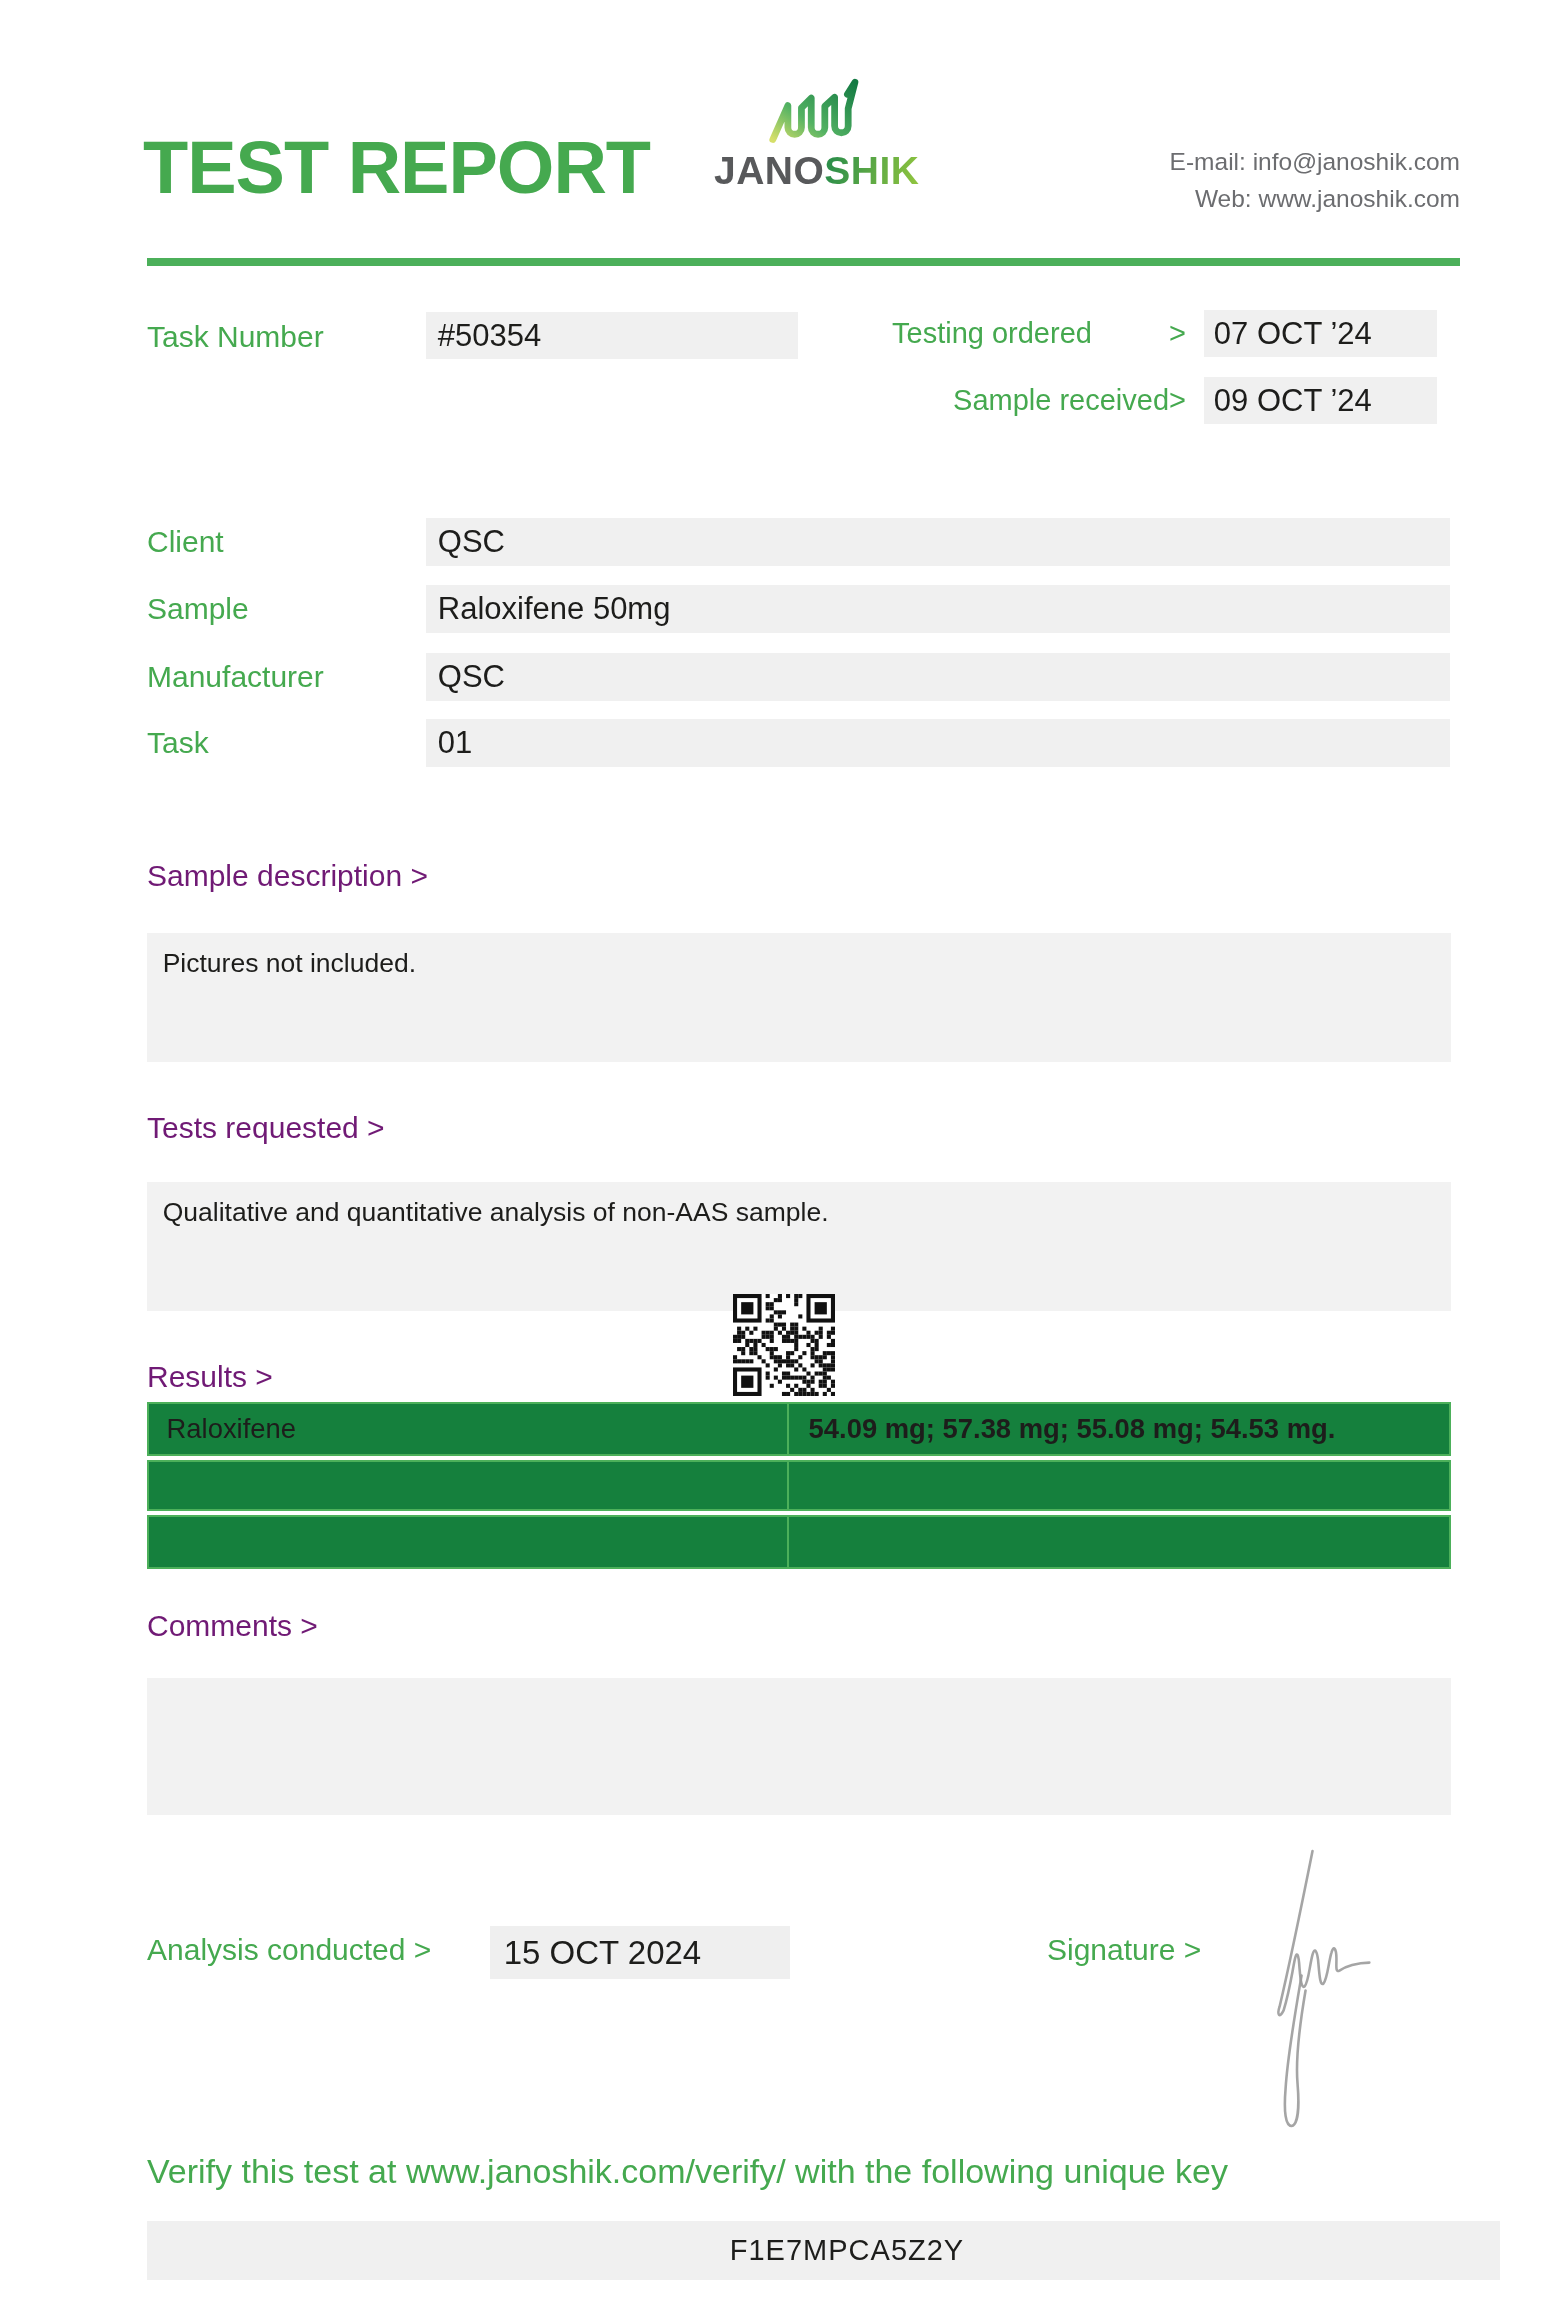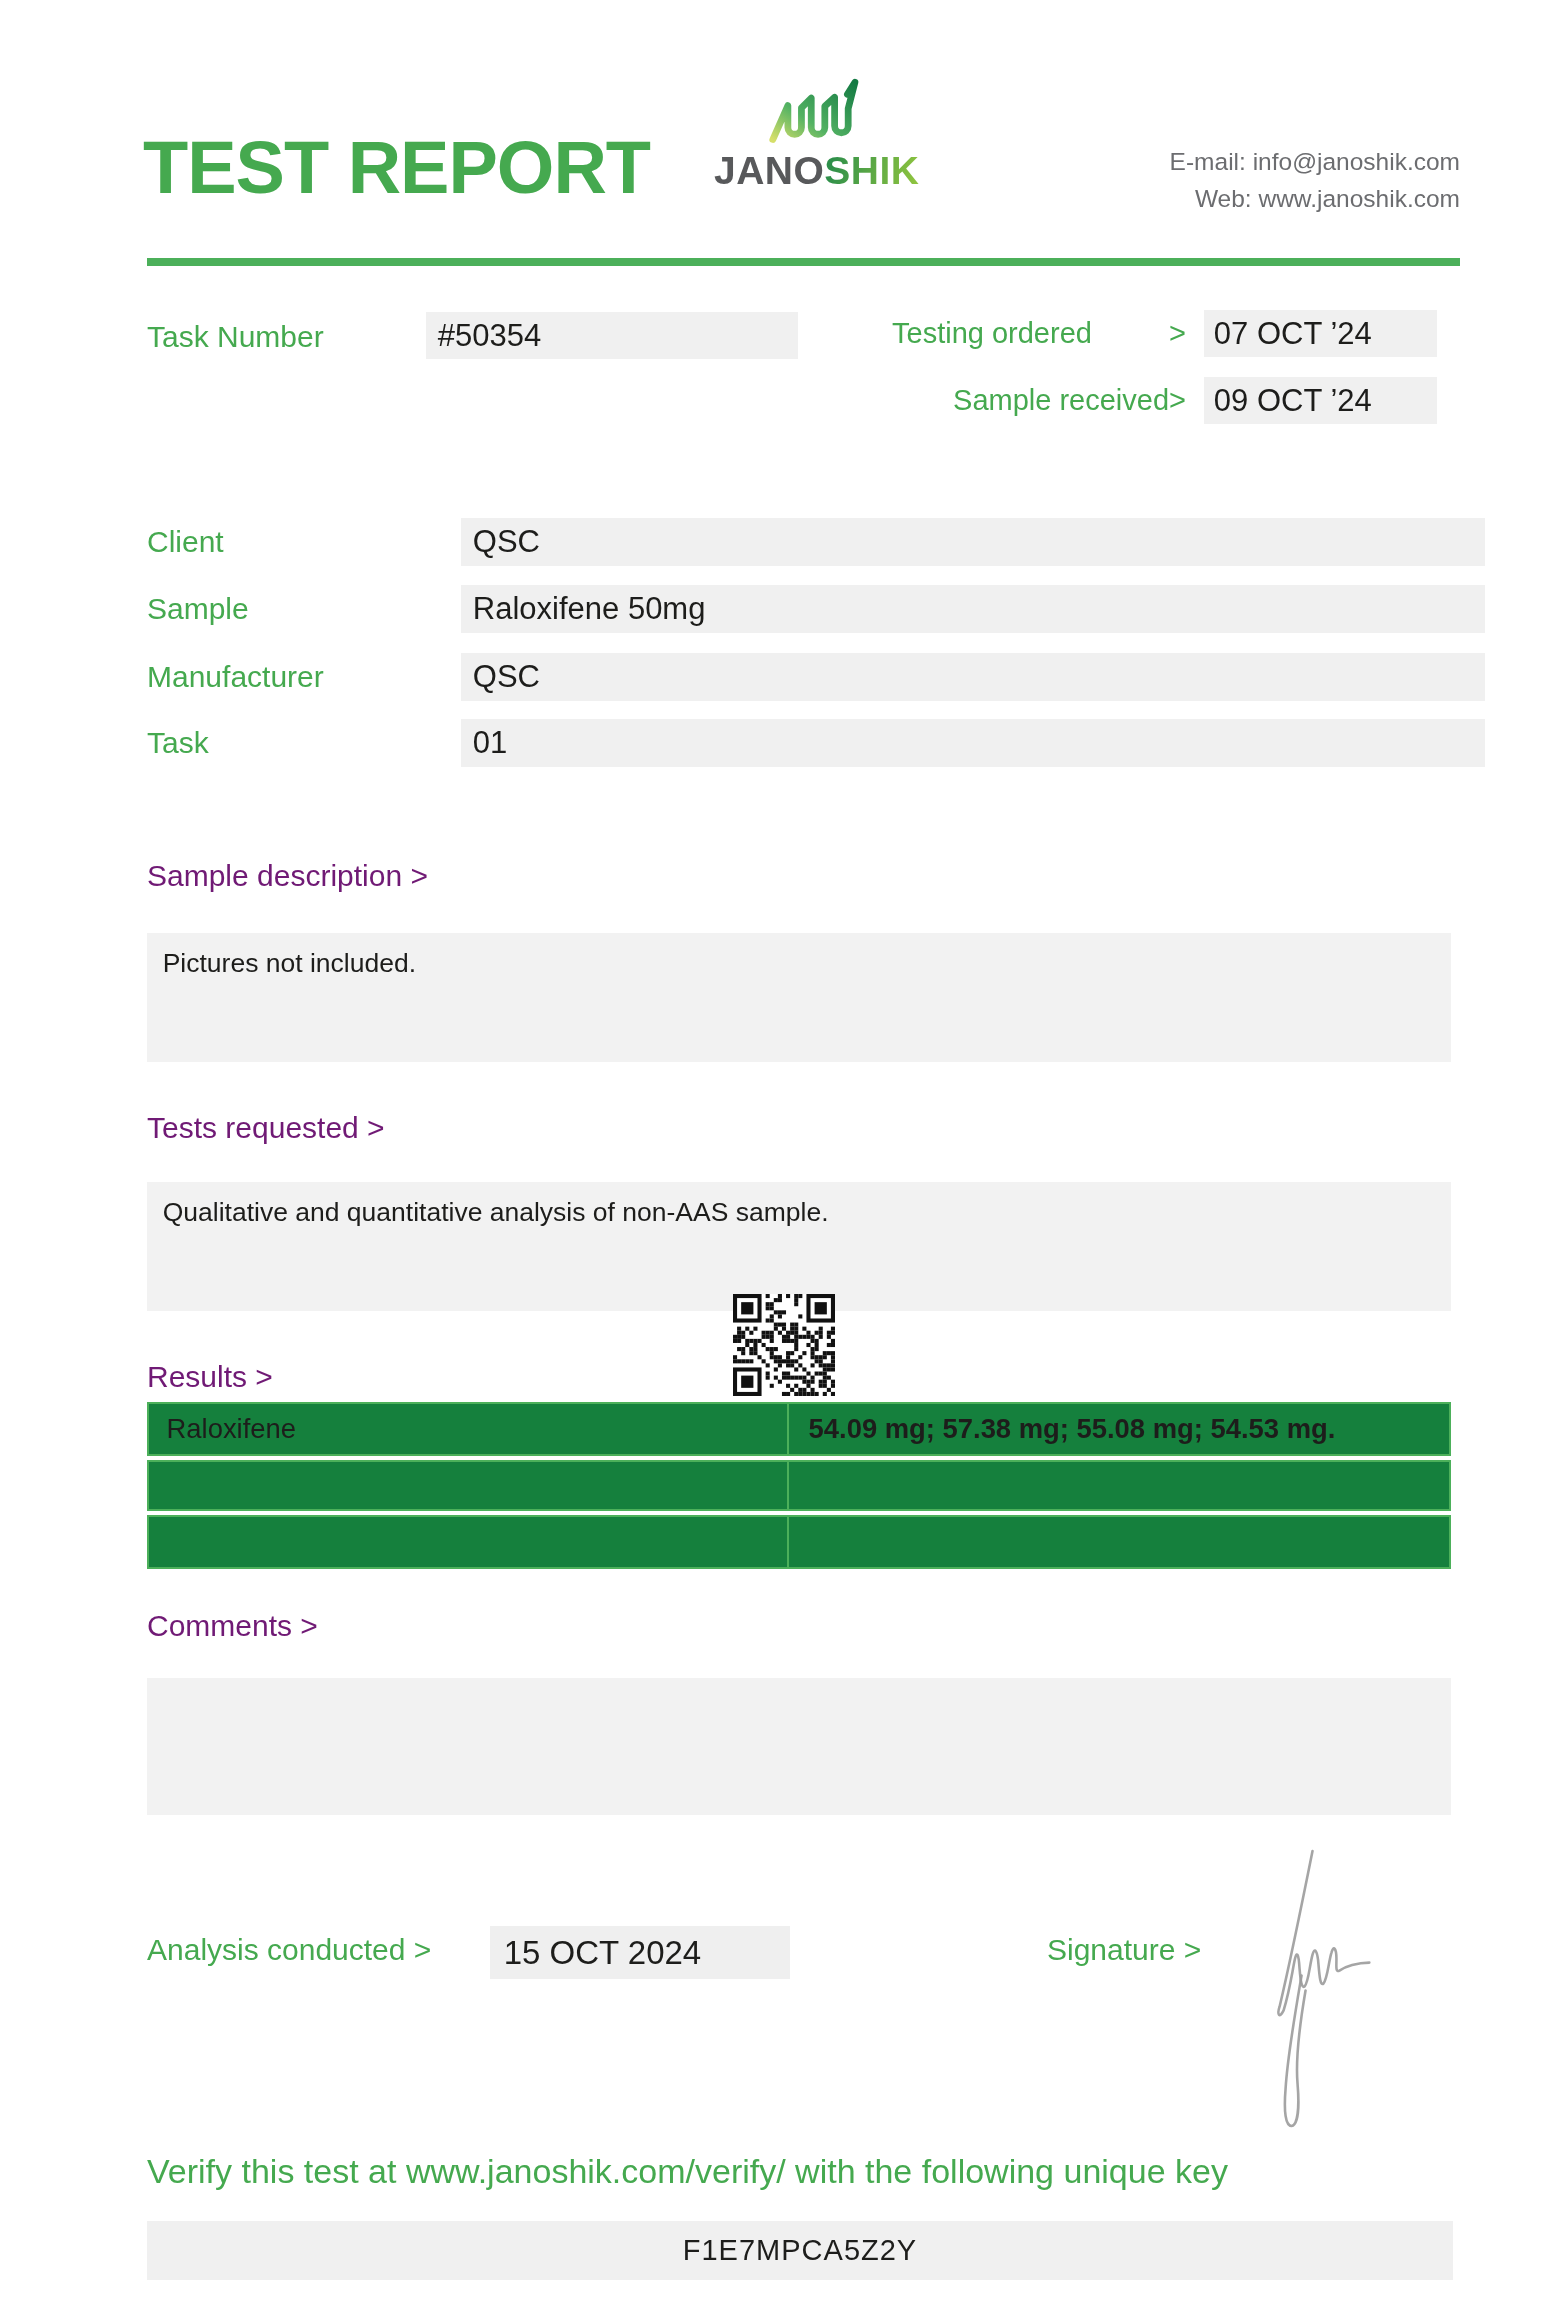--- a/index.html
+++ b/index.html
@@ -32,21 +32,21 @@
   .task-box{left:426px;top:312px;width:372px;height:47px;font-size:31px;line-height:47px;padding-left:11.8px;box-sizing:border-box;}
   .date-label{left:892px;width:294px;display:flex;justify-content:space-between;line-height:47px;font-size:29px;}
   .date-label-1{top:310px;}
   .date-label-2{top:377px;justify-content:flex-end;}
   .date-box{left:1204px;width:233px;height:47px;font-size:31px;line-height:47px;padding-left:9.8px;box-sizing:border-box;white-space:nowrap;}
   .date-box-1{top:310px;}
   .date-box-2{top:377px;}
 
   
   .field-label{left:147px;line-height:48px;}
-  .field-box{left:426px;width:1024px;height:48px;font-size:31px;line-height:48px;padding-left:11.8px;box-sizing:border-box;margin-left:35px;}
+  .field-box{left:426px;width:1024px;height:48px;font-size:31px;line-height:48px;padding-left:11.8px;box-sizing:border-box;}
 
   
   .section-title{color:#701a75;font-size:30px;white-space:nowrap;}
   .content-box{left:147px;width:1304px;background:#f2f2f2;box-sizing:border-box;
     padding:13.7px 15.7px;font-size:26.5px;line-height:33px;}
 
   
   .rtable{left:147px;top:1402px;width:1304px;}
   .trow{display:flex;border:2.9px solid #4cb05a;box-sizing:border-box;margin-bottom:3.9px;background:#15803d;}
   .trow-1{height:54px;}
@@ -59,21 +59,21 @@
   .qr{left:733px;top:1294px;width:102px;height:102px;}
 
   
   .analysis-label{left:147px;top:1933px;}
   .analysis-box{left:490px;top:1926px;width:300px;height:53px;background:#efefef;
     font-size:33px;line-height:53px;padding-left:13.7px;box-sizing:border-box;white-space:nowrap;}
   .signature-label{left:1047px;top:1933px;}
   .signature{left:1260px;top:1841px;}
   .verify-title{left:147px;top:2152px;width:1313px;color:#45a94f;font-size:34px;white-space:nowrap;}
   .key-box{left:147px;top:2221px;width:1306px;height:59px;background:#f0f0f0;
-    text-align:center;font-size:29px;line-height:59px;letter-spacing:1px;}
+    text-align:center;font-size:29px;line-height:59px;letter-spacing:1px;padding-left:47px;}
 </style>
 </head>
 <body>
 
 <div class="page">
 
   <div class="abs report-title">TEST REPORT</div>
 
   <div class="abs logo">
     <svg viewBox="0 0 130 95" width="98" height="73">

